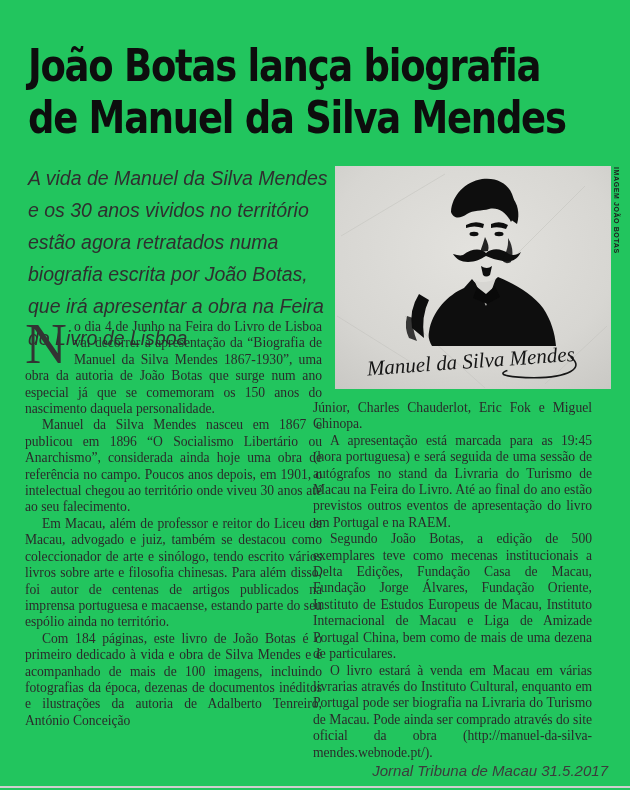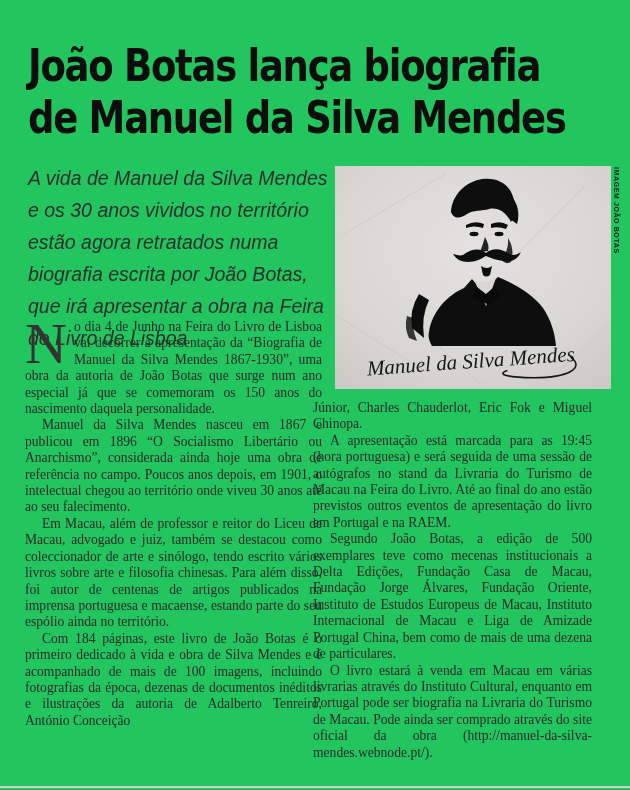--- a/index.html
+++ b/index.html
@@ -179,15 +179,16 @@
     <p class="indent">Com 184 páginas, este livro de João Botas é o primeiro dedicado à vida e obra de Silva Mendes e é acompanhado de mais de 100 imagens, incluindo fotografias da época, dezenas de documentos inéditos e ilustrações da autoria de Adalberto Tenreiro, António Conceição</p>
   </div>
 
   <div class="col col-right">
     <p>Júnior, Charles Chauderlot, Eric Fok e Miguel Chinopa.</p>
     <p class="indent">A apresentação está marcada para as 19:45 (hora portuguesa) e será seguida de uma sessão de autógrafos no stand da Livraria do Turismo de Macau na Feira do Livro. Até ao final do ano estão previstos outros eventos de apresentação do livro em Portugal e na RAEM.</p>
     <p class="indent">Segundo João Botas, a edição de 500 exemplares teve como mecenas institucionais a Delta Edições, Fundação Casa de Macau, Fundação Jorge Álvares, Fundação Oriente, Instituto de Estudos Europeus de Macau, Instituto Internacional de Macau e Liga de Amizade Portugal China, bem como de mais de uma dezena de particulares.</p>
     <p class="indent">O livro estará à venda em Macau em várias livrarias através do Instituto Cultural, enquanto em Portugal pode ser biografia na Livraria do Turismo de Macau. Pode ainda ser comprado através do site oficial da obra (http://manuel-da-silva-mendes.webnode.pt/).</p>
   </div>
 
+  <div class="credit">Jornal Tribuna de Macau 31.5.2017</div>
   <div class="bottom-rule"></div>
 
 </div>
 
 </body></html>

